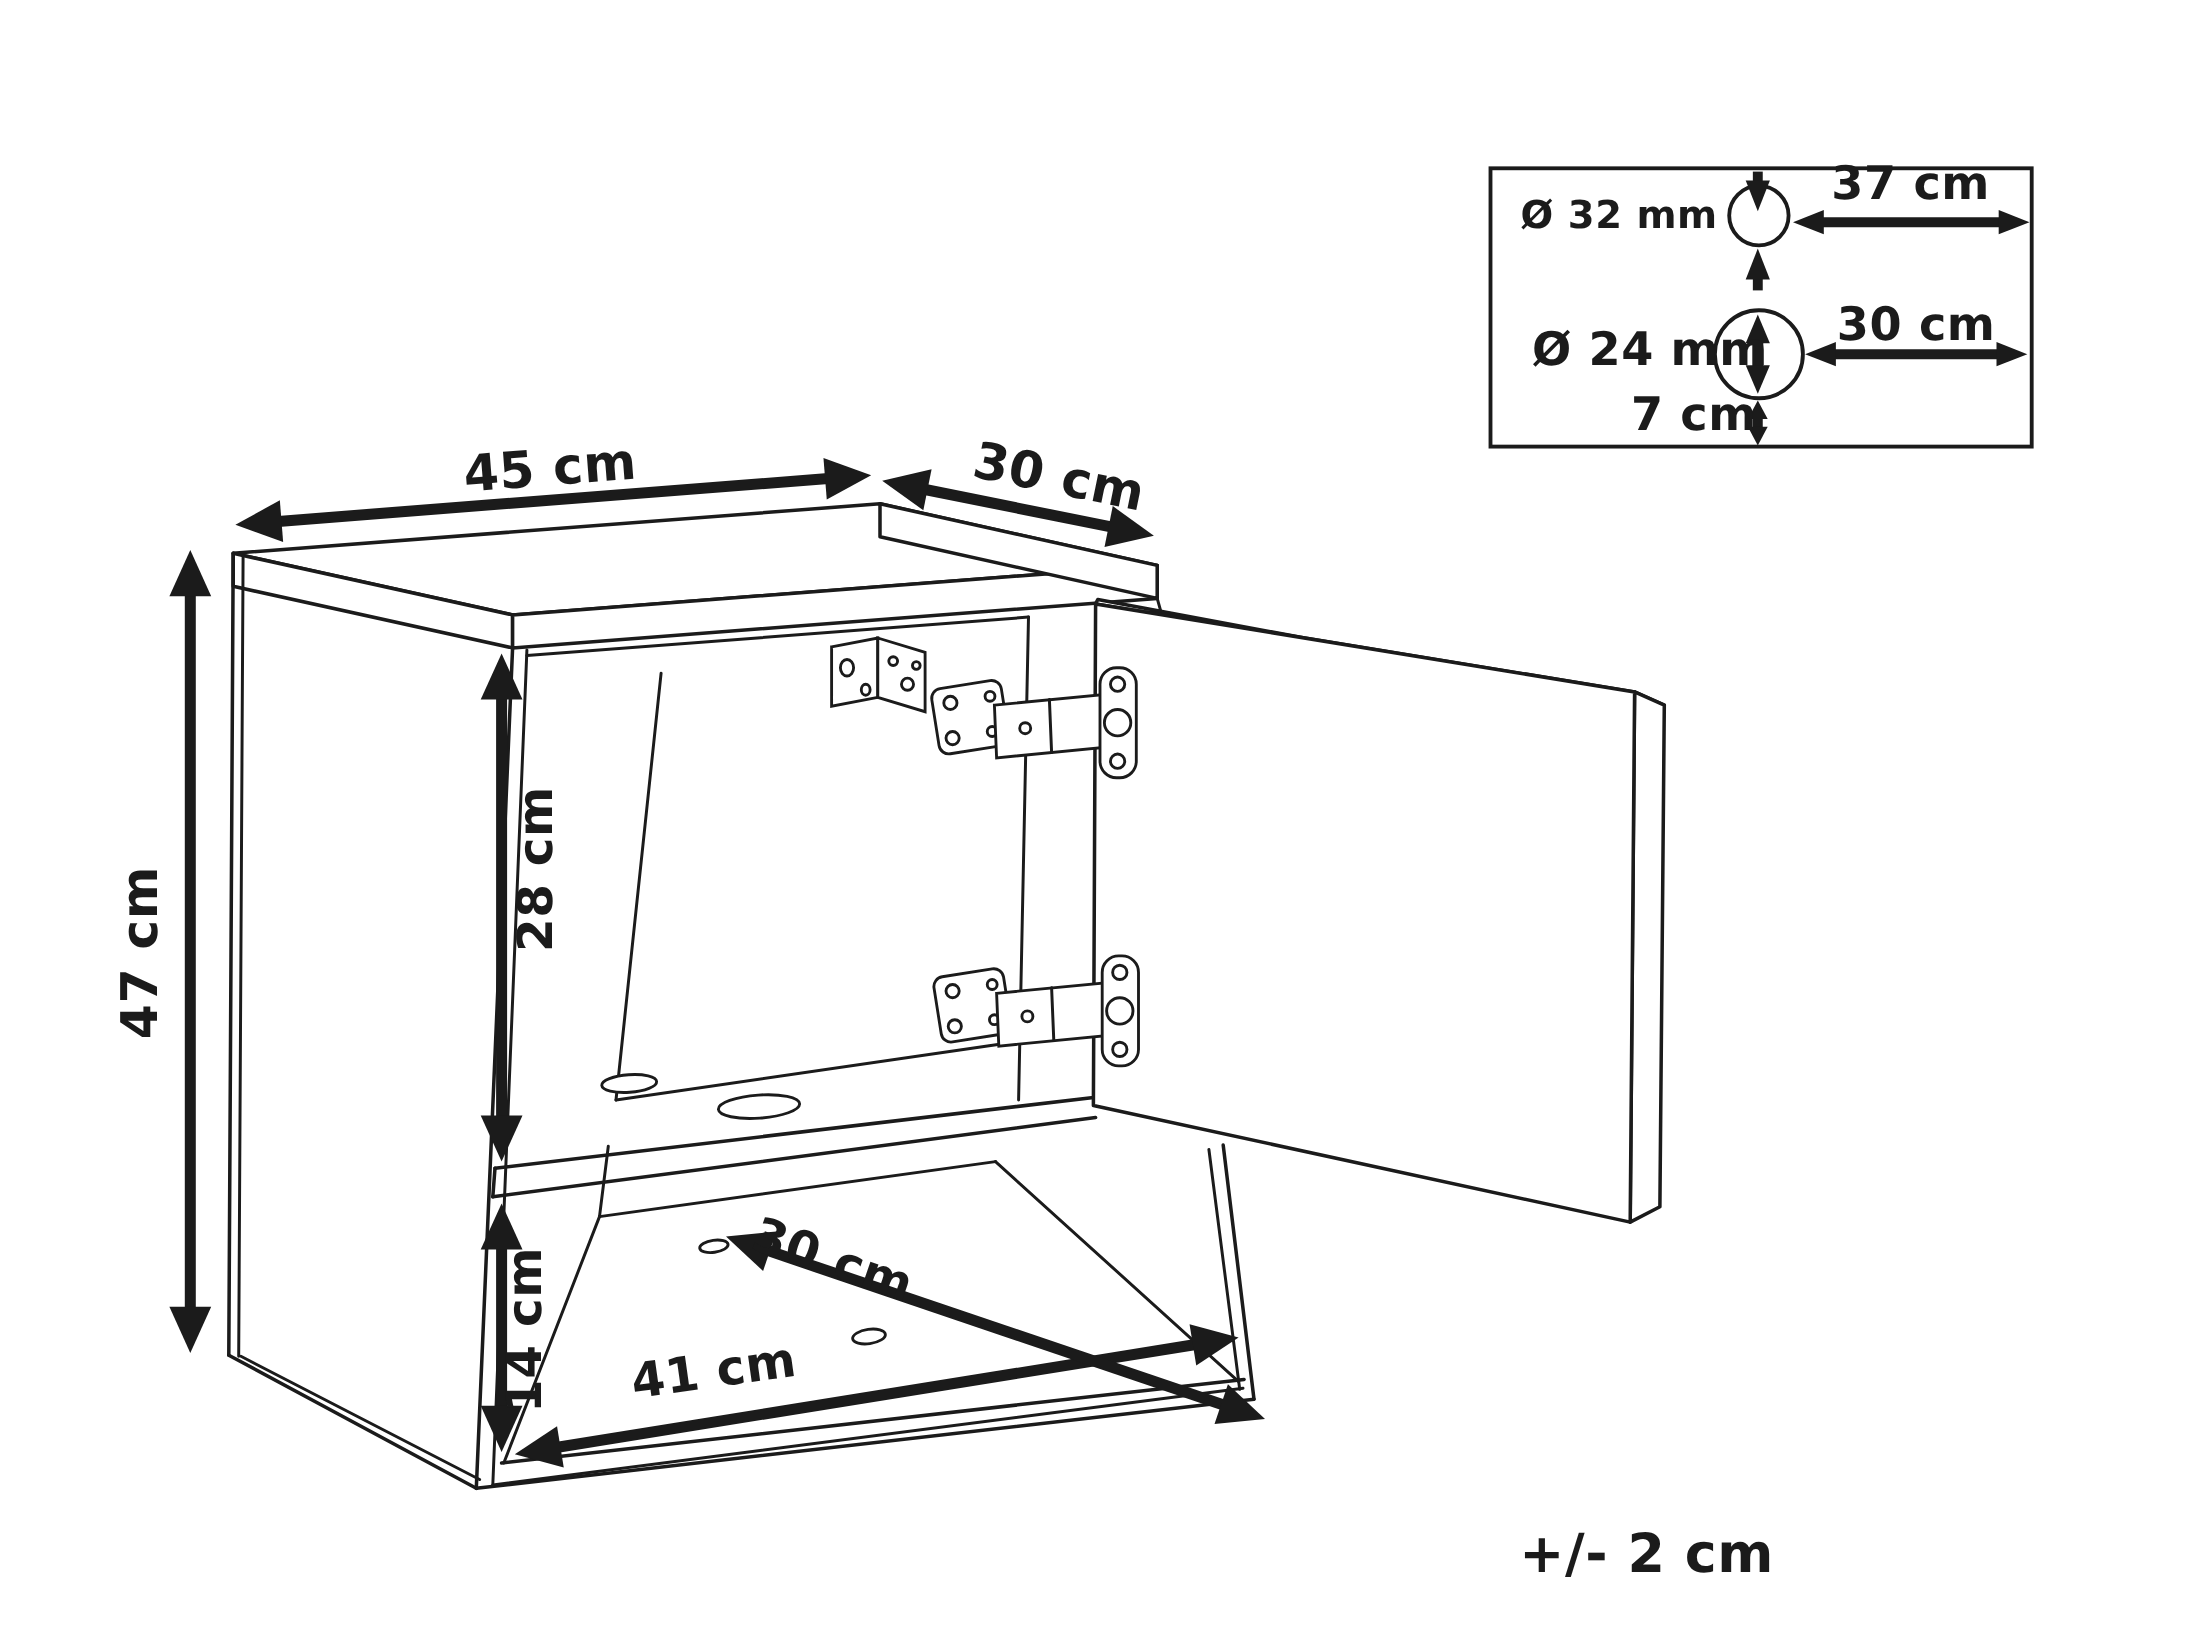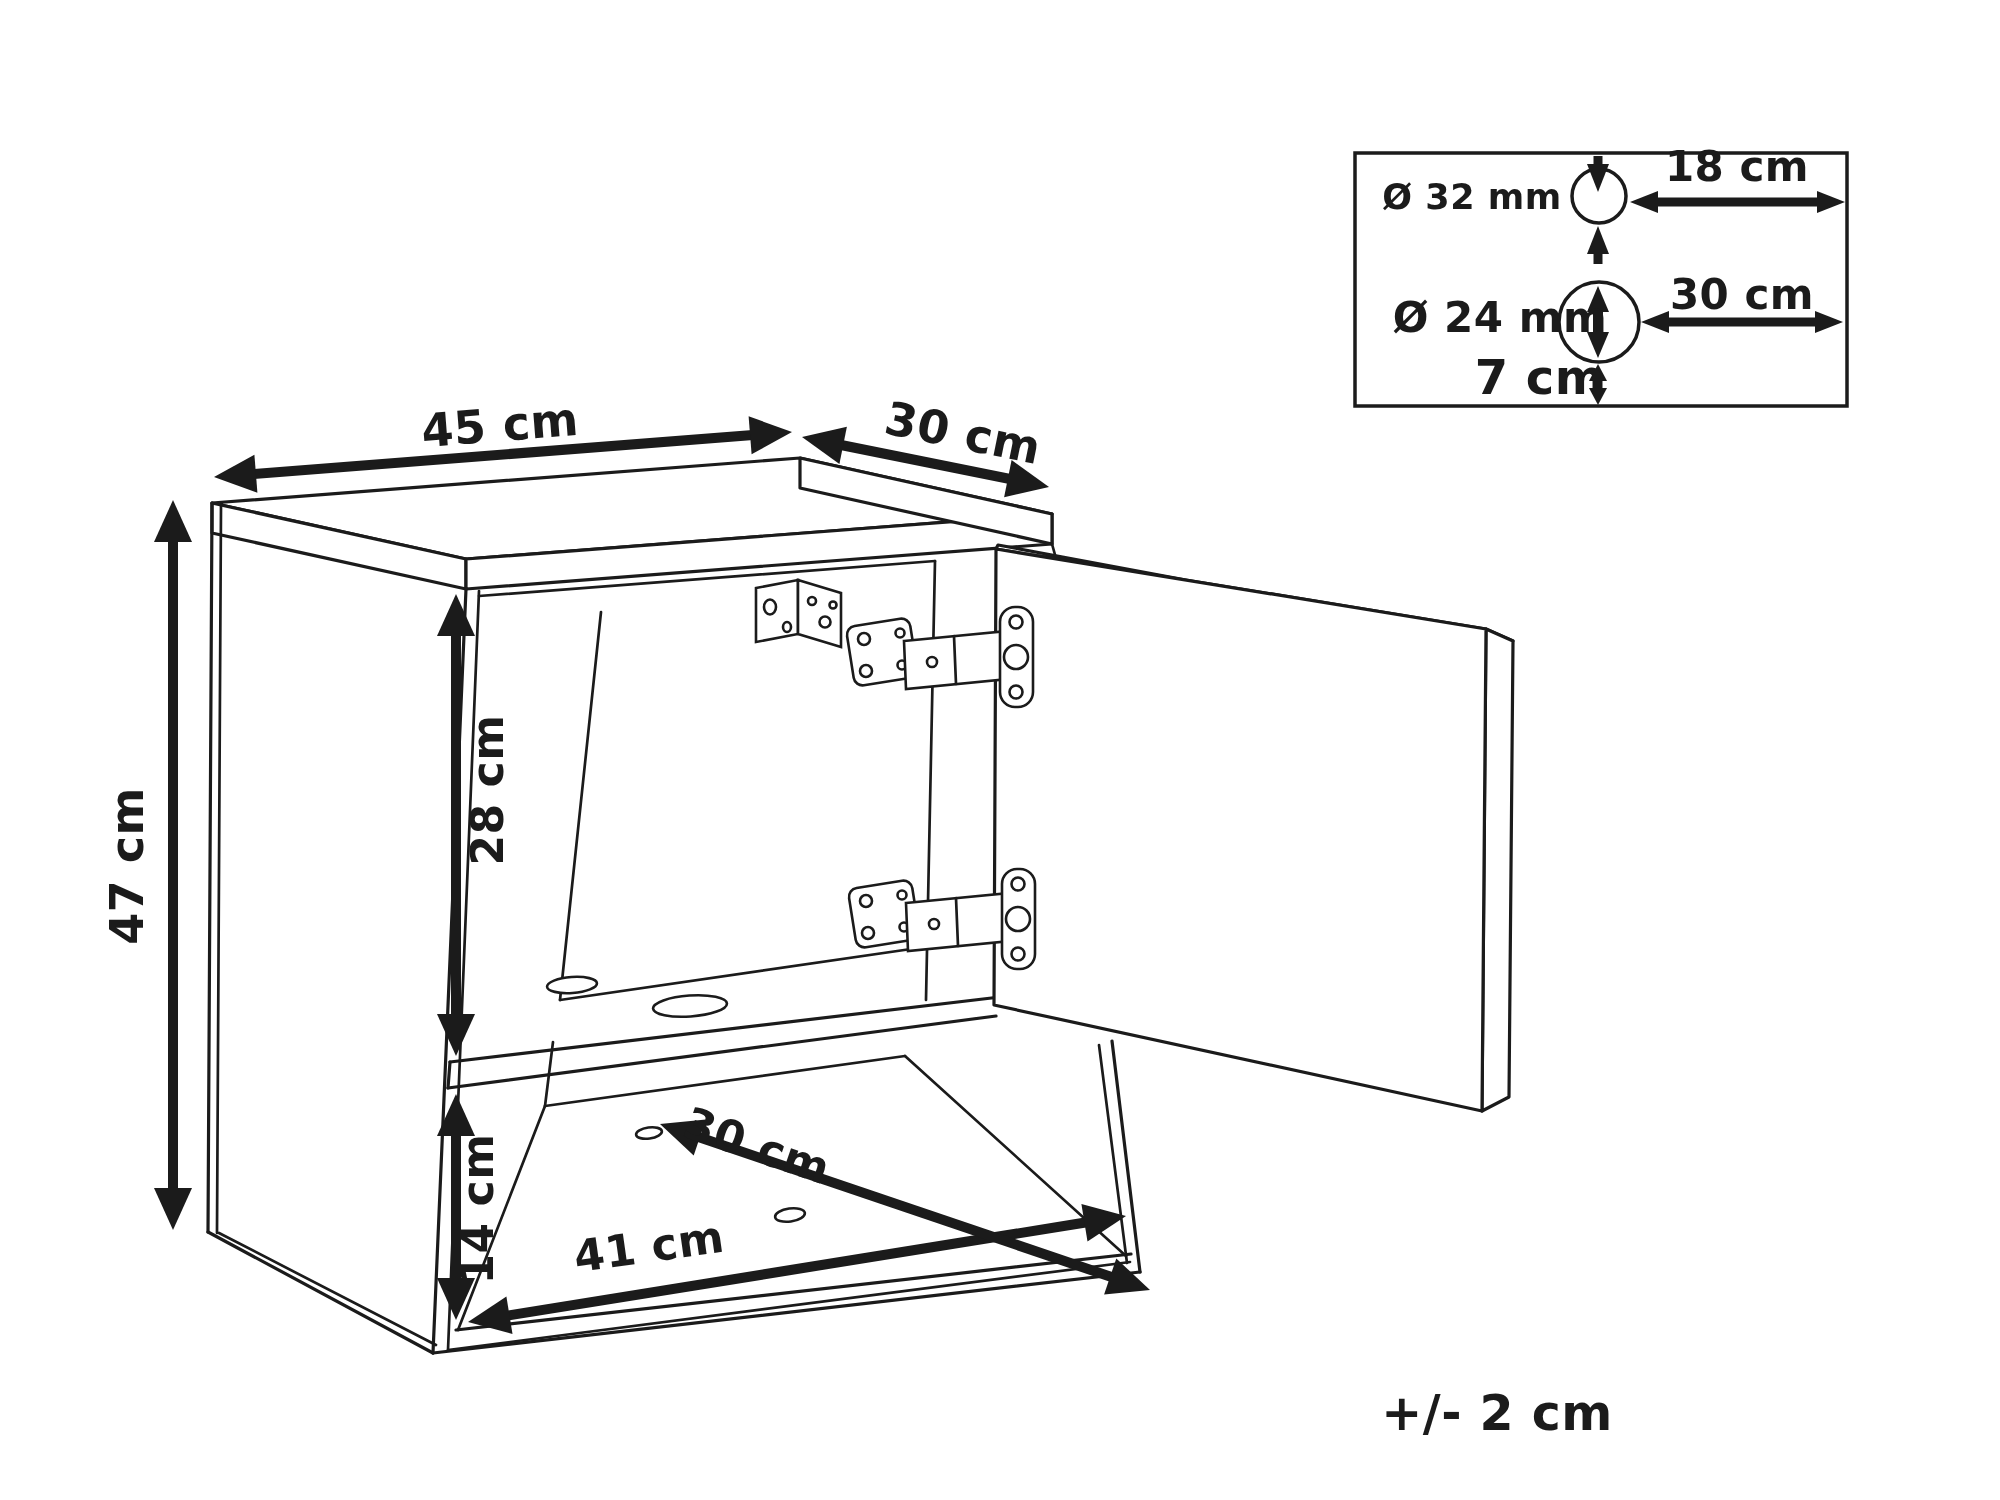--- a/index.html
+++ b/index.html
@@ -193,23 +193,23 @@
   <div class="lbl" style="left:488px;top:790px;font-size:44px;--rot:-90deg">28 cm</div>
 
   <div class="lbl" style="left:478px;top:1209px;font-size:44px;--rot:-90deg">14 cm</div>
 
   <div class="lbl" style="left:649px;top:1247px;font-size:44px;--rot:-8deg">41 cm</div>
 
   <div class="lbl" style="left:757px;top:1146px;font-size:44px;--rot:19deg">30 cm</div>
 
   <div class="lbl" style="left:1472px;top:197px;font-size:35px">Ø 32 mm</div>
 
-  <div class="lbl" style="left:1737px;top:167px;font-size:42px">18 cm</div>
+  <div class="lbl" style="left:1737px;top:167px;font-size:42px">37 cm</div>
 
   <div class="lbl" style="left:1500px;top:318px;font-size:42px">Ø 24 mm</div>
 
   <div class="lbl" style="left:1742px;top:295px;font-size:42px">30 cm</div>
 
-  <div class="lbl" style="left:1540px;top:377px;font-size:48px">7 cm</div>
+  <div class="lbl" style="left:1540px;top:377px;font-size:42px">7 cm</div>
 
   <div class="lbl" style="left:1497px;top:1413px;font-size:49px">+/- 2 cm</div>
 
 </div>
 
 </body></html>

